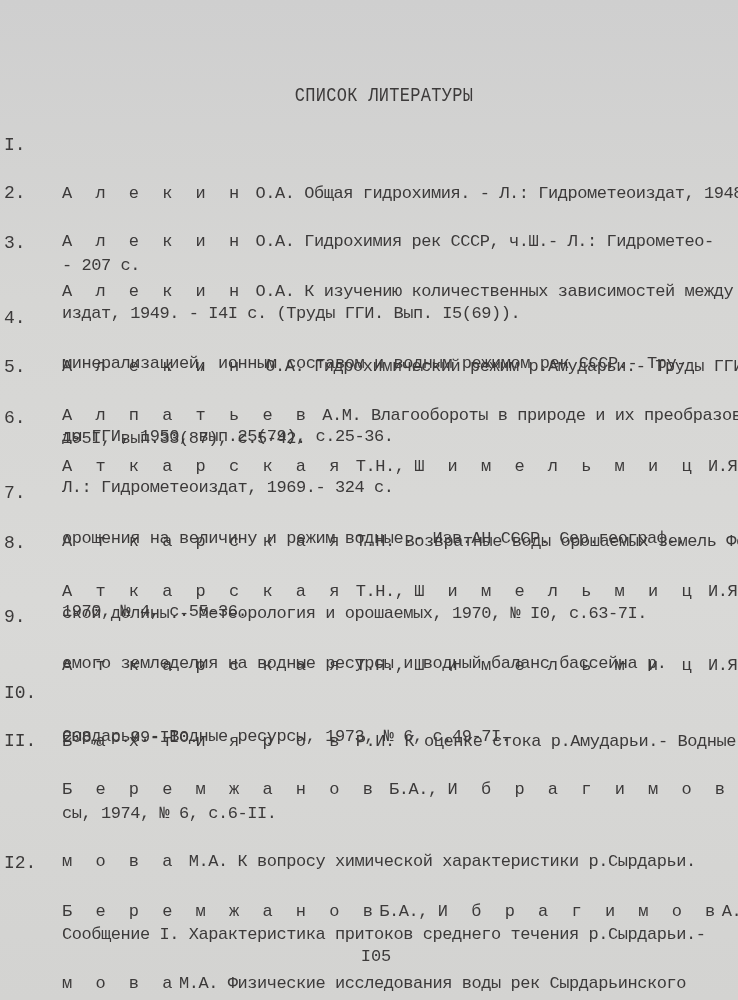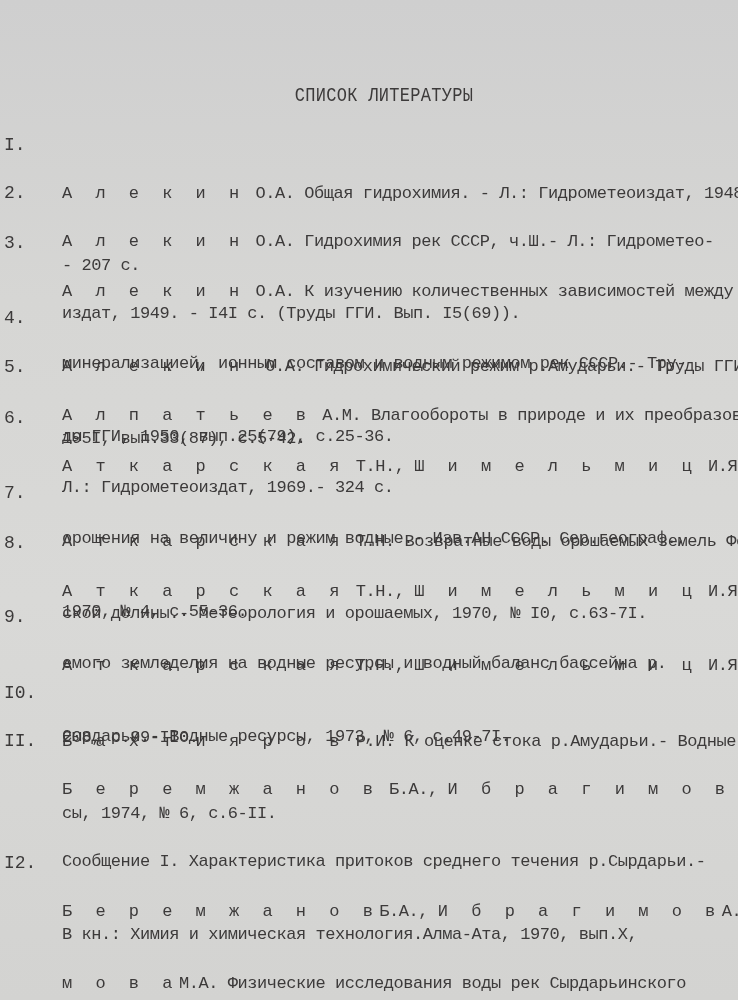--- a/index.html
+++ b/index.html
@@ -122,28 +122,30 @@
     <div class="text">
       <span class="line"><span class="spaced">Б а х т и я р о в</span><span> Р.И. К оценке стока р.Амударьи.- Водные ресур-</span></span>
       <span class="line"><span>сы, 1974, № 6, с.6-II.</span></span>
     </div>
   </div>
 
   <div class="entry" style="top:729px;">
     <div class="num">II.</div>
     <div class="text">
       <span class="line"><span class="spaced">Б е р е м ж а н о в</span><span> Б.А., </span><span class="spaced">И б р а г и м о в</span><span> А.И., </span></span>
+      <span class="line"><span class="spaced">м о в а</span><span> М.А. К вопросу химической характеристики р.Сырдарьи.</span></span>
       <span class="line"><span>Сообщение I. Характеристика притоков среднего течения р.Сырдарьи.-</span></span>
       <span class="line"><span>В кн.: Химия и химическая технология.Алма-Ата, 1970, вып.X,</span></span>
       
     </div>
   </div>
 
   <div class="entry" style="top:851px;">
     <div class="num">I2.</div>
     <div class="text">
       <span class="line"><span class="spaced">Б е р е м ж а н о в</span><span>Б.А., </span><span class="spaced">И б р а г и м о в</span><span>А.И., </span></span>
       <span class="line"><span class="spaced">м о в а</span><span>М.А. Физические исследования воды рек Сырдарьинского</span></span>
       
     </div>
   </div>
 
+  <div class="pagenum">I05</div>
 </div>
 
 </body></html>

